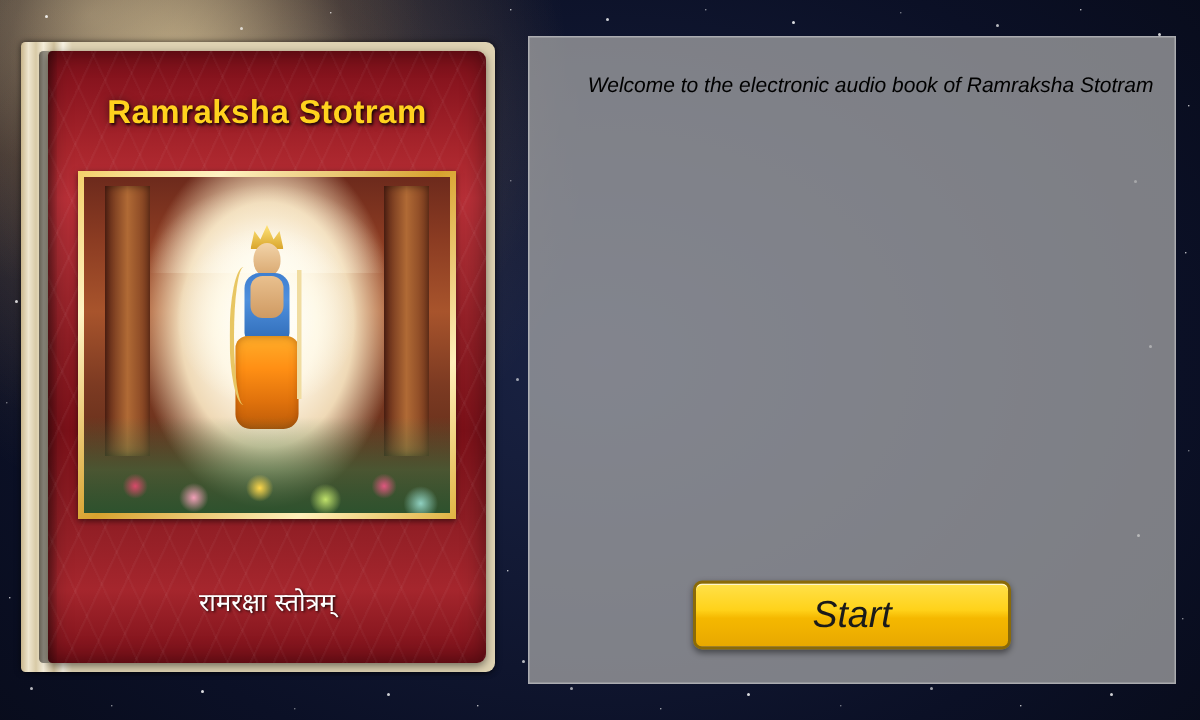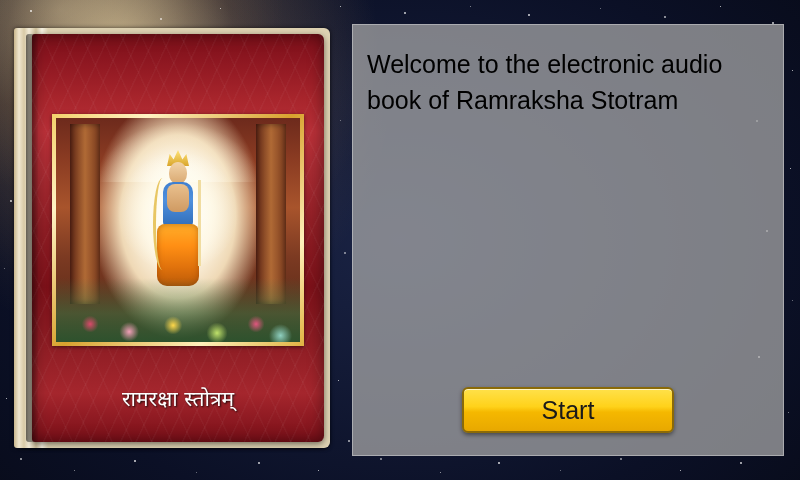--- a/index.html
+++ b/index.html
@@ -245,21 +245,21 @@
       radial-gradient(circle 16px at 92% 90%, #8fd0c0 0%, rgba(143,208,192,0) 72%),
       linear-gradient(to bottom, rgba(90,160,90,0) 0%, rgba(60,120,70,0.55) 55%, rgba(40,90,50,0.85) 100%);
   }
   .cover-devanagari {
     position: absolute;
     bottom: 30px;
     left: 0;
     right: 0;
     text-align: center;
     color: #ffffff;
-    font-size: 21px;
+    font-size: 17px;
     font-family: "DejaVu Sans", sans-serif;
     text-shadow: 1px 1px 2px rgba(0,0,0,0.85);
   }
   .book-spine {
     position: absolute;
     left: 12px;
     top: 6px;
     width: 12px;
     height: 408px;
     background: linear-gradient(to right, rgba(0,0,0,0.55), rgba(0,0,0,0.05));
@@ -281,25 +281,26 @@
     margin: 26px 0 0 0;
     text-align: center;
     color: #000000;
     font-size: 25px;
     font-weight: bold;
     letter-spacing: 0.5px;
   }
   .panel-body {
     margin: 22px 14px 0 14px;
     color: #000000;
-    font-size: 25px;
+    font-size: 14px;
     line-height: 1.42;
-    text-align: left;
+    text-align: right;
     overflow: hidden;
     height: 240px;
+    font-style: italic;
   }
   .panel-body p { margin: 0 0 20px 0; }
   .start-button {
     position: absolute;
     left: 50%;
     bottom: 22px;
     transform: translateX(-50%);
     width: 212px;
     height: 46px;
     border: 2px solid #8a6a08;
@@ -307,20 +308,21 @@
     background: linear-gradient(to bottom, #ffe14a 0%, #ffd21a 42%, #f5b800 55%, #e8a800 100%);
     color: #1a1a1a;
     font-size: 25px;
     font-weight: normal;
     display: flex;
     align-items: center;
     justify-content: center;
     box-shadow: 0 2px 4px rgba(0,0,0,0.45), inset 0 1px 0 rgba(255,255,255,0.7);
     cursor: pointer;
     box-sizing: border-box;
+    font-style: italic;
   }
 </style>
 </head>
 <body>
 
 <div id="app">
 
   <div class="glow-ray"></div>
 
   <div class="stars">
@@ -365,20 +367,21 @@
     <span style="left:344px; top:252px; width:2px; height:2px; opacity:.6;"></span>
     <span style="left:338px; top:380px; width:1px; height:1px;"></span>
     <span style="left:348px; top:440px; width:2px; height:2px; opacity:.7;"></span>
   </div>
 
   <div class="book-wrap">
     <div class="book-shadow"></div>
     <div class="book-pages"></div>
     <div class="book-cover">
       <div class="cover-texture"></div>
+      <div class="cover-title">Ramraksha Stotram</div>
       <div class="cover-art-frame">
         <div class="cover-art">
           <div class="art-arch"></div>
           <div class="art-pillar left"></div>
           <div class="art-pillar right"></div>
           <div class="art-halo"></div>
           <div class="art-figure">
             <div class="fig-crown"></div>
             <div class="fig-head"></div>
             <div class="fig-body"></div>

